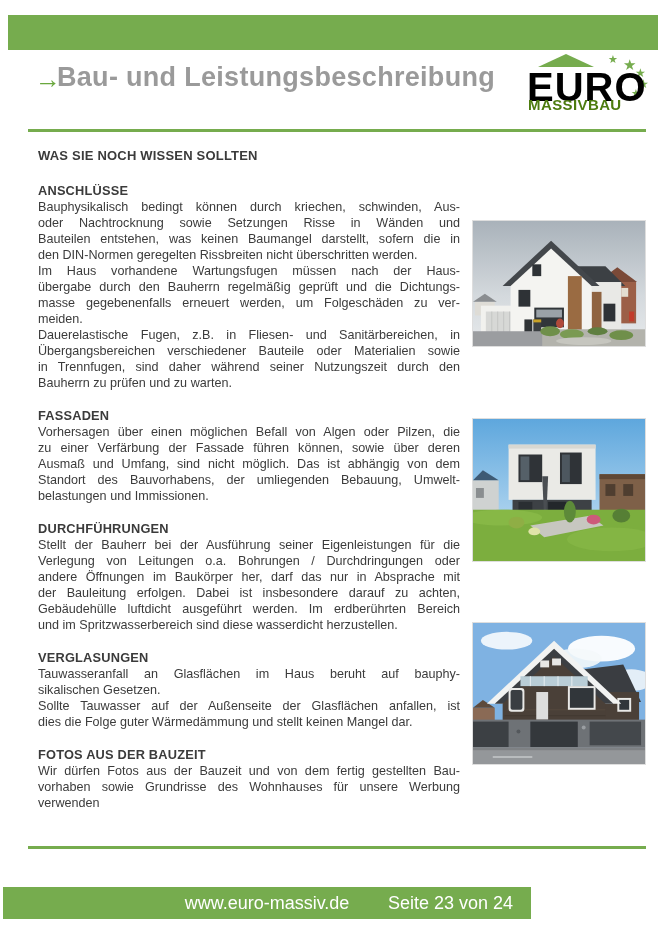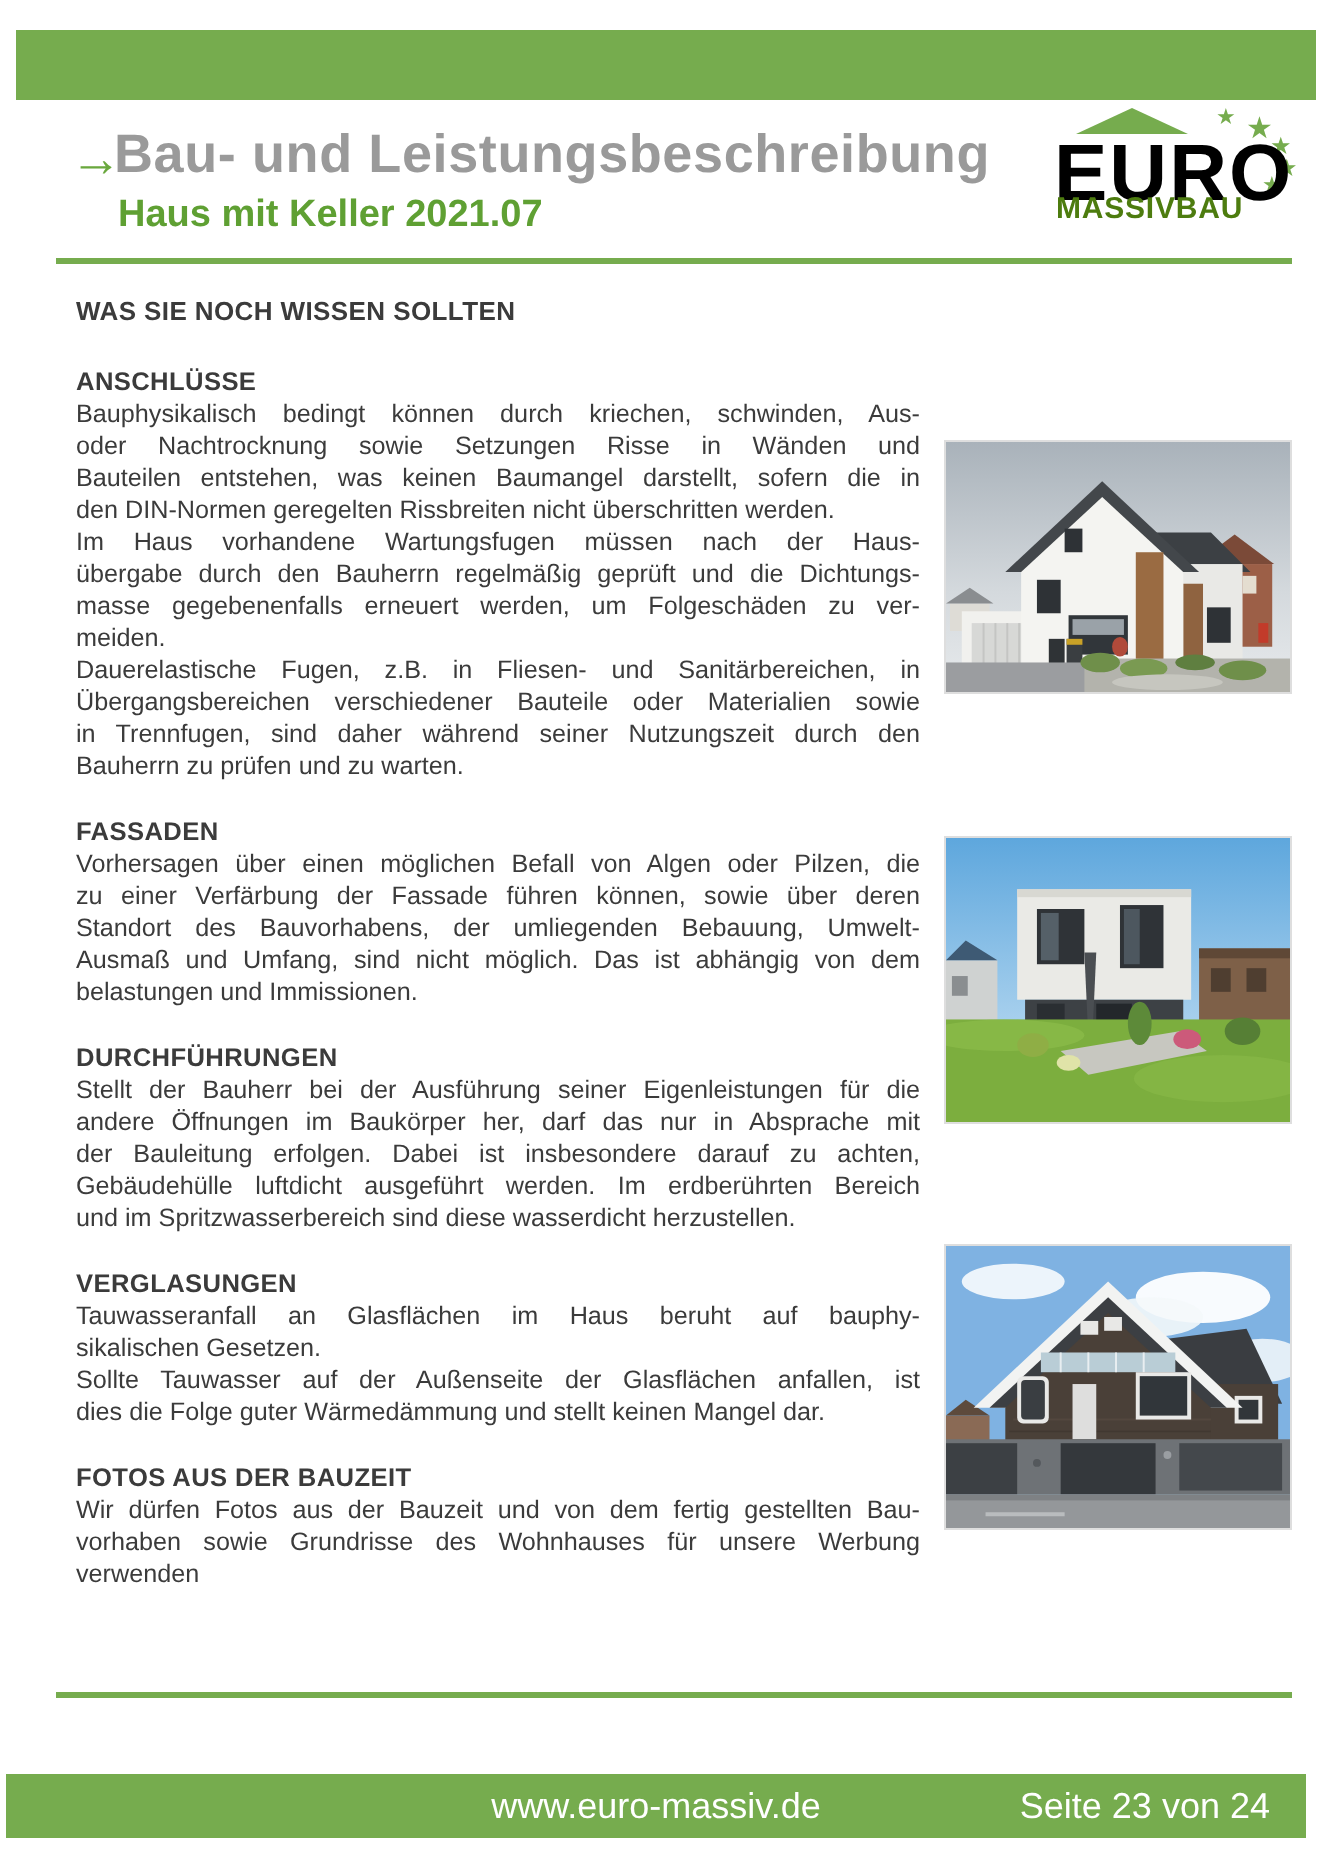--- a/index.html
+++ b/index.html
@@ -43,34 +43,33 @@
   .ln.j{text-align:justify;text-align-last:justify;}
 
   
   .photo{position:absolute;left:472px;width:174px;border:1px solid #dedede;box-sizing:border-box;background:#cfd6db;}
   .photo svg{display:block;width:100%;height:100%;}
   .photo.p1{top:220px;height:127px;}
   .photo.p2{top:418px;height:144px;}
   .photo.p3{top:622px;height:143px;}
 
   
-  .footbar{position:absolute;left:3px;top:887px;width:650px;height:32px;background:#76ac4e;color:#ffffff;}
+  .footbar{position:absolute;left:3px;top:887px;width:528px;height:32px;background:#76ac4e;color:#ffffff;}
   .foot-site{position:absolute;left:0;right:0;text-align:center;line-height:32px;font-size:18px;}
   .foot-page{position:absolute;right:18px;top:0;line-height:32px;font-size:18px;}
 </style>
 </head>
 <body>
 
 <div class="page">
 
   <div class="topbar"></div>
 
   <span class="h-arrow">→</span>
   <h1 class="h-title" style="margin:0;">Bau- und Leistungsbeschreibung</h1>
-  <h2 class="h-sub" style="margin:0;">Haus mit Keller 2021.07</h2>
 
   <div class="logo">
     <div class="logo-roof"></div>
     <span class="star s1">★</span>
     <span class="star s2">★</span>
     <span class="star s3">★</span>
     <span class="star s4">★</span>
     <span class="star s5">★</span>
     <div class="logo-euro">EURO</div>
     <div class="logo-massiv">MASSIVBAU</div>
@@ -94,28 +93,29 @@
       <div class="ln j">Dauerelastische Fugen, z.B. in Fliesen- und Sanitärbereichen, in</div>
       <div class="ln j">Übergangsbereichen verschiedener Bauteile oder Materialien sowie</div>
       <div class="ln j">in Trennfugen, sind daher während seiner Nutzungszeit durch den</div>
       <div class="ln">Bauherrn zu prüfen und zu warten.</div>
     </div>
 
     <div class="section">
       <h3 class="sec-h">FASSADEN</h3>
       <div class="ln j">Vorhersagen über einen möglichen Befall von Algen oder Pilzen, die</div>
       <div class="ln j">zu einer Verfärbung der Fassade führen können, sowie über deren</div>
+      <div class="ln j">Ausmaß und Umfang, sind nicht möglich. Das ist abhängig von dem</div>
       <div class="ln j">Standort des Bauvorhabens, der umliegenden Bebauung, Umwelt-</div>
-      <div class="ln j">Ausmaß und Umfang, sind nicht möglich. Das ist abhängig von dem</div>
       <div class="ln">belastungen und Immissionen.</div>
     </div>
 
     <div class="section">
       <h3 class="sec-h">DURCHFÜHRUNGEN</h3>
       <div class="ln j">Stellt der Bauherr bei der Ausführung seiner Eigenleistungen für die</div>
+      <div class="ln j">Verlegung von Leitungen o.a. Bohrungen / Durchdringungen oder</div>
       <div class="ln j">andere Öffnungen im Baukörper her, darf das nur in Absprache mit</div>
       <div class="ln j">der Bauleitung erfolgen. Dabei ist insbesondere darauf zu achten,</div>
       <div class="ln j">Gebäudehülle luftdicht ausgeführt werden. Im erdberührten Bereich</div>
       <div class="ln">und im Spritzwasserbereich sind diese wasserdicht herzustellen.</div>
     </div>
 
     <div class="section">
       <h3 class="sec-h">VERGLASUNGEN</h3>
       <div class="ln j">Tauwasseranfall an Glasflächen im Haus beruht auf bauphy-</div>
       <div class="ln">sikalischen Gesetzen.</div>

